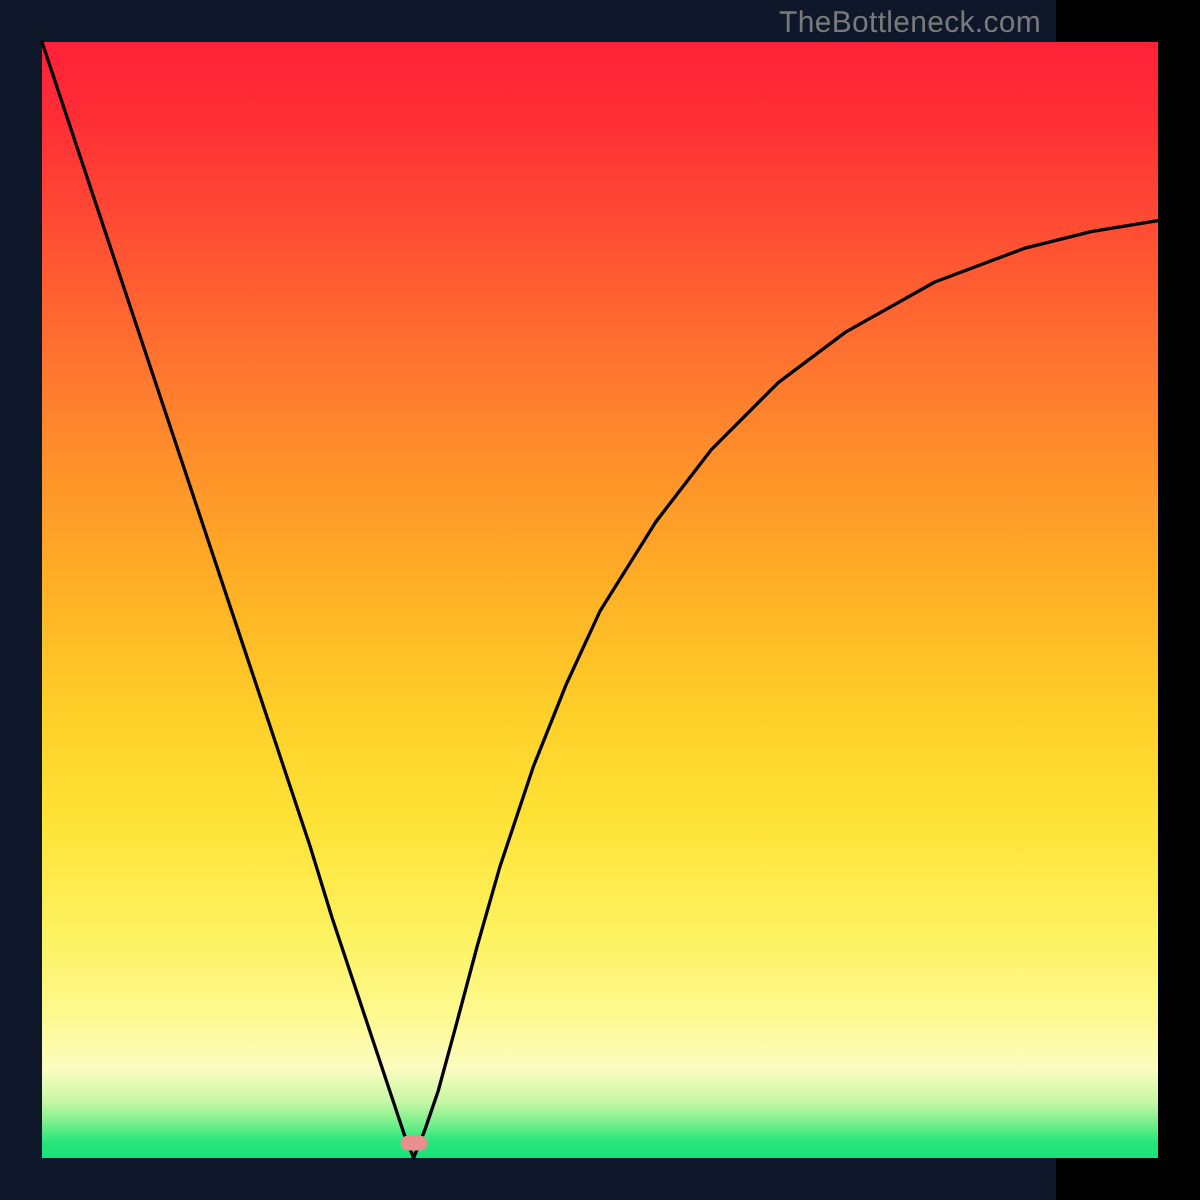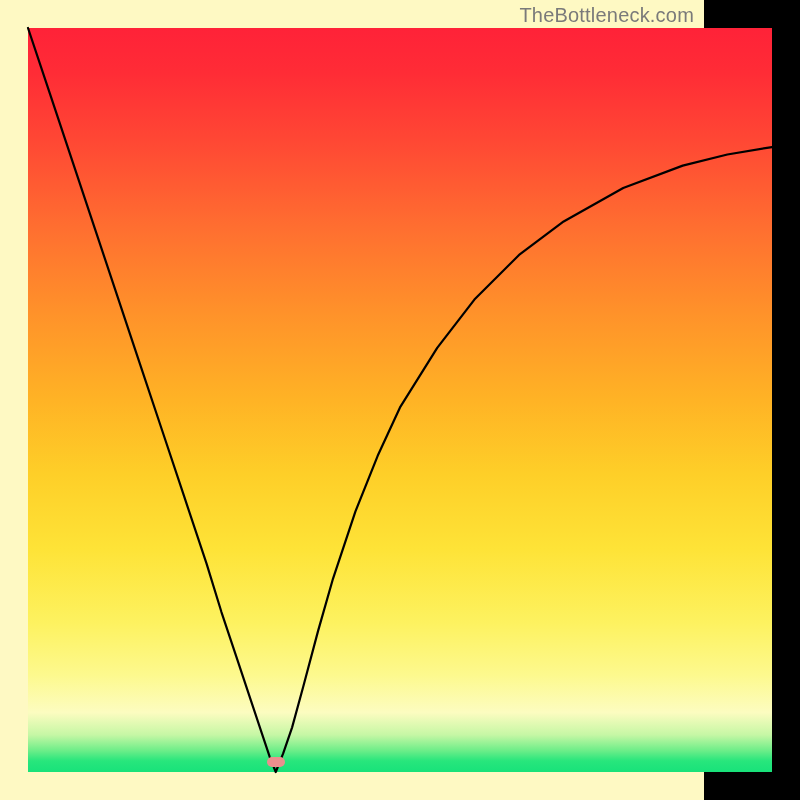--- a/index.html
+++ b/index.html
@@ -8,21 +8,21 @@
     width: 800px;
     height: 800px;
     background: #000;
     font-family: Arial, Helvetica, sans-serif;
     overflow: hidden;
   }
   .frame {
     position: relative;
     width: 704px;
     height: 800px;
-    background: #fef9c3;
+    background: #0f172a;
   }
   .plot {
     position: absolute;
     left: 28px;
     top: 28px;
     width: 744px;
     height: 744px;
     background: linear-gradient(to bottom,
       #ff2238 0%,
       #ff2c36 6%,

